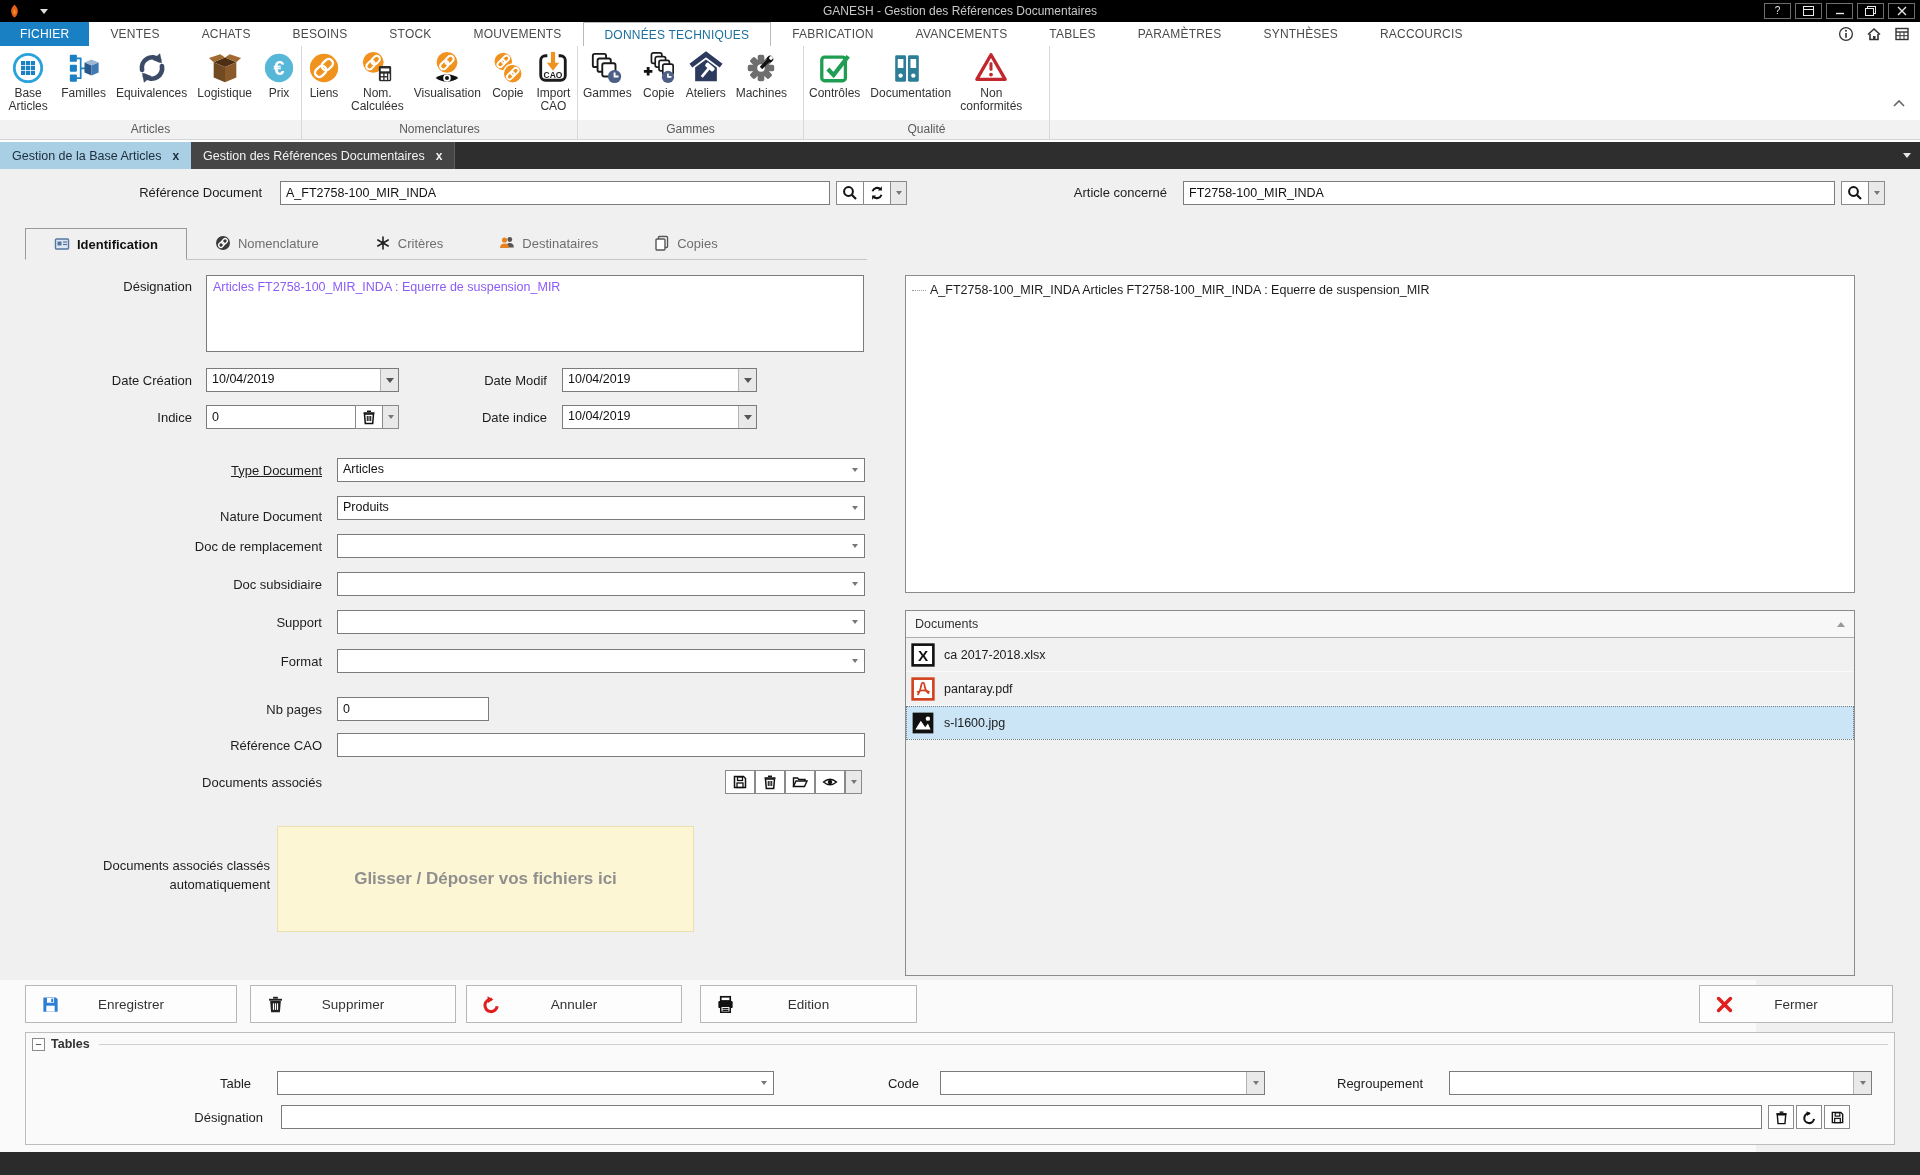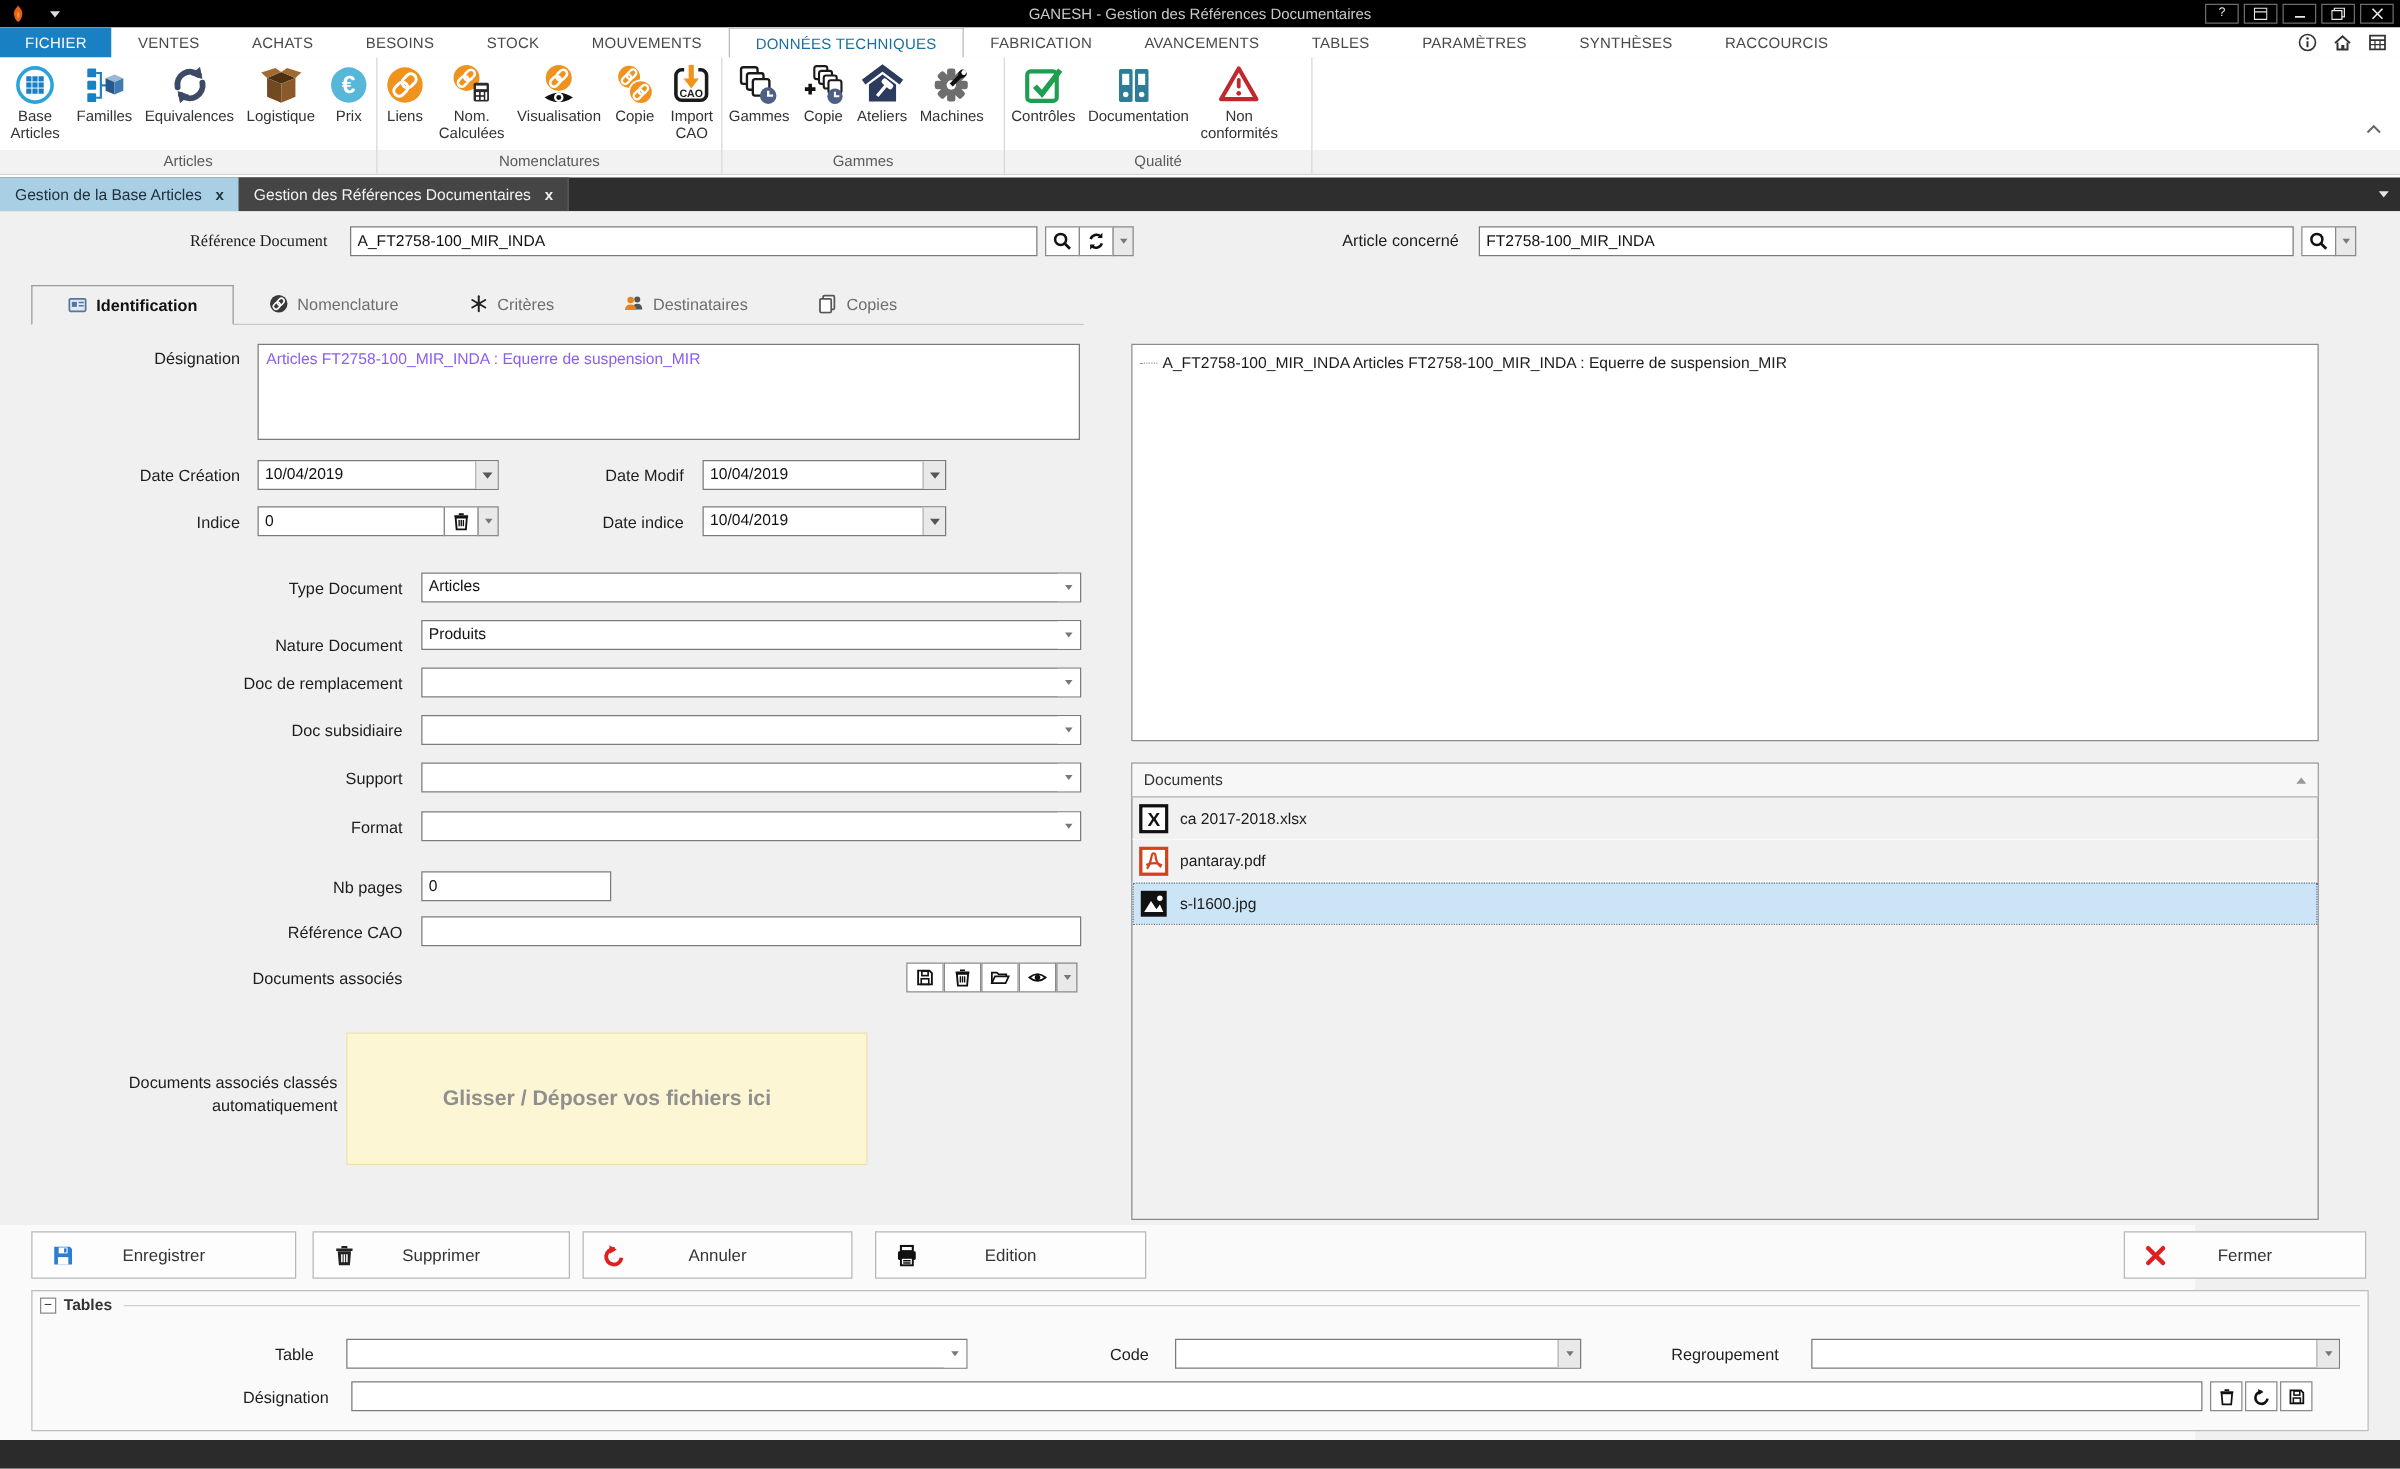--- a/index.html
+++ b/index.html
@@ -49,21 +49,21 @@
   .combo { position:absolute; height:24px; border:1px solid #7b7b7b; background:#fff; display:flex; }
   .combo .cval { flex:1; font-size:12.5px; padding:3px 5px 0 5px; color:#111; white-space:nowrap; overflow:hidden; }
   .cbtn { width:18px; display:flex; align-items:center; justify-content:center; border-left:1px solid #b4b4b4; background:#e9e9e9; }
   .cbtn.plain { background:#fff; border-left:none; }
   .car { width:0; height:0; border-left:4px solid transparent; border-right:4px solid transparent; border-top:5px solid #555; }
   .car.sm { border-left-width:3px; border-right-width:3px; border-top-width:4px; border-top-color:#777; }
   .sqbtn { position:absolute; height:24px; border:1px solid #8a8a8a; background:#fff; display:flex; align-items:center; justify-content:center; }
   .sqbtn svg { width:16px; height:16px; }
 
   
-  #refrow-l-label { position:absolute; left:90px; top:16px; width:180px;font-family:Liberation Serif, serif; }
+  #refrow-l-label { position:absolute; left:90px; top:16px; width:180px; }
   #refrow-l-input { position:absolute; left:280px; top:12px; width:550px; }
   #refrow-r-label { position:absolute; left:1040px; top:16px; width:135px; }
   #refrow-r-input { position:absolute; left:1183px; top:12px; width:652px; }
 
   
   #innertabs { position:absolute; left:25px; top:58px; width:842px; height:33px; display:flex; align-items:flex-end; border-bottom:1px solid #c6c6c6; }
   .itab { display:flex; align-items:center; gap:7px; height:32px; padding:0 28px; font-size:13px; color:#6e6e6e; }
   .itab svg { width:16px; height:16px; }
   .itab.active { border:1px solid #9a9a9a; border-bottom:1px solid #f0f0f0; margin-bottom:-1px; background:#f0f0f0; color:#111; font-weight:bold; }
 
@@ -550,21 +550,21 @@
       <div class="flabel" style="width:156px;">Date indice</div>
     </div>
   <div class="combo" style="left:562px; top:236px; width:195px;">
       <div class="cval">10/04/2019</div>
       <div class="cbtn">
         <div class="car"></div>
       </div>
     </div>
 
   <div class="arow" style="left:0; top:289px; width:330px;">
-      <div class="flabel" style="width:330px;">Type Document</div>
+      <div class="flabel" style="width:330px;text-decoration:underline;">Type Document</div>
     </div>
   <div class="combo" style="left:337px; top:289px; width:528px;">
       <div class="cval">Articles</div>
       <div class="cbtn plain">
         <div class="car sm"></div>
       </div>
     </div>
 
   <div class="arow" style="left:0; top:327px; width:330px;">
       <div class="flabel" style="width:330px;margin-top:16px;">Nature Document</div>

